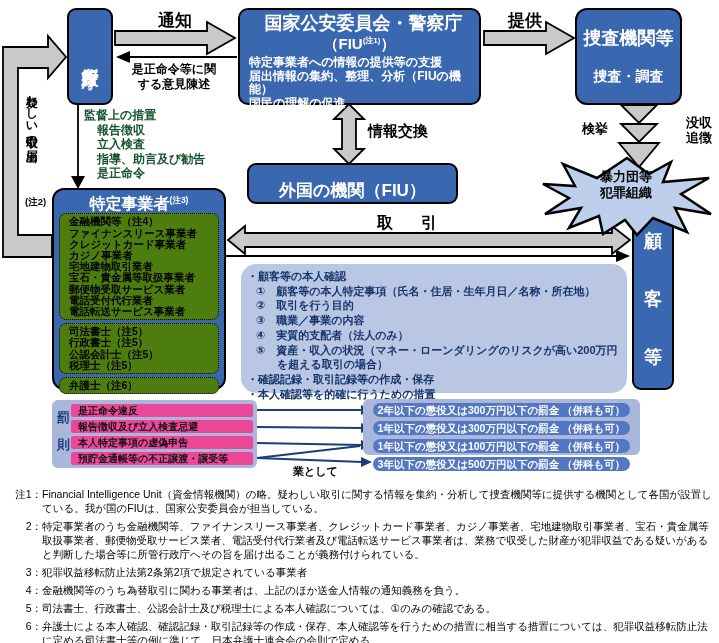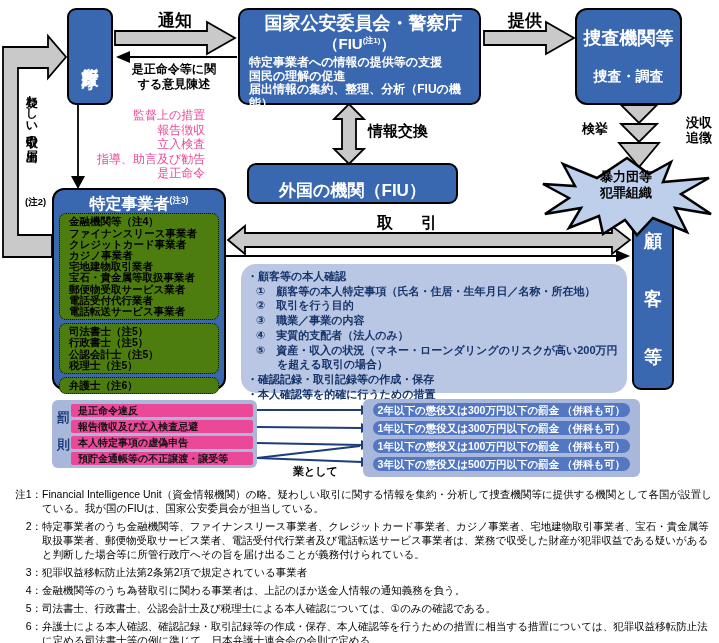--- a/index.html
+++ b/index.html
@@ -42,34 +42,34 @@
   #lbl-opinion{left:123px;top:62px;width:102px;text-align:center;font-size:12px;line-height:15px;white-space:pre-line;}
   #lbl-provide{left:495px;top:9px;width:60px;text-align:center;font-size:17px;}
   #lbl-info{left:368px;top:122px;font-size:15px;}
   #lbl-kenkyo{left:582px;top:120px;font-size:13px;}
   #lbl-bosshu{left:674px;top:115px;font-size:13px;line-height:15px;white-space:pre-line;margin-left:12px;}
   #lbl-transaction{left:377px;top:213px;font-size:16px;letter-spacing:6px;}
   #lbl-suspicious{left:23px;top:86px;font-size:12px;}
   #lbl-note2{left:25px;top:196px;font-size:9.5px;font-weight:bold;}
   #lbl-asbiz{left:293px;top:464px;font-size:11px;}
 
-  #supervision{position:absolute;left:84px;top:108px;font-size:12px;font-weight:normal;line-height:14.5px;z-index:3;color:#ec4899;text-align:right;}
+  #supervision{position:absolute;left:84px;top:108px;font-size:12px;font-weight:bold;line-height:14.5px;z-index:3;color:#14532d;}
   #supervision .ind{padding-left:13px;}
 
   #starburst{position:absolute;left:538px;top:155px;width:176px;height:82px;z-index:2;}
   .star-shape{fill:var(--starburst,#bdcfeb);stroke:#000;stroke-width:2.5;stroke-linejoin:miter;}
   #star-text{position:absolute;left:576px;top:169px;width:100px;text-align:center;font-size:13px;line-height:16px;font-weight:bold;color:#000;z-index:3;}
 
   #kyc{position:absolute;left:241px;top:264px;width:386px;height:129px;background:var(--panel_blue,#b9c7e4);border-radius:15px;padding:5px 6px;box-sizing:border-box;color:#16356b;font-weight:bold;font-size:11px;line-height:14.7px;z-index:1;}
   .kyc-num{padding-left:30px;text-indent:-21px;}
 
   #pen-left{position:absolute;left:52px;top:400px;width:205px;height:68px;background:var(--penalty_bg,#a9b8da);border-radius:6px;box-sizing:border-box;padding:4px 4px 0 19px;z-index:1;}
   .pen-char{position:absolute;left:5px;color:var(--navy,#1c3c7c);font-weight:bold;font-size:13px;}
   .pen-offense{height:13px;margin-bottom:3px;background:#ec4899;border-radius:2px;font-size:10px;font-weight:bold;line-height:13px;padding-left:7px;color:#111;}
-  #pen-right{position:absolute;left:363px;top:399px;width:277px;height:78px;background:var(--penalty_bg,#a9b8da);border-radius:6px;box-sizing:border-box;padding:4px 10px;z-index:1;}
+  #pen-right{position:absolute;left:363px;top:399px;width:277px;height:56px;background:var(--penalty_bg,#a9b8da);border-radius:6px;box-sizing:border-box;padding:4px 10px;z-index:1;}
   .pen-row{height:14px;margin-bottom:4px;background:var(--penalty_row,#5377c2);border-radius:7px;color:#fff;font-weight:bold;font-size:10.5px;line-height:14px;text-align:center;}
 
   #footnotes{position:absolute;left:6px;top:487px;width:710px;font-size:10.5px;line-height:14px;color:#000;z-index:1;}
   .fn{display:flex;margin-bottom:4px;}
   .fn-num{width:36px;flex:none;text-align:right;white-space:nowrap;}
   .fn-text{flex:1;}
 </style>
 </head>
 <body>
 
@@ -113,22 +113,22 @@
 
   <div class="bluebox" id="agency">
     <div class="vtext">所管行政庁</div>
   </div>
 
   <div class="bluebox" id="npa">
     <div class="t1">国家公安委員会・警察庁</div>
     <div class="t2"><span>（FIU</span><sup>(注1)</sup><span>）</span></div>
     <div class="funcs">
       <div>特定事業者への情報の提供等の支援</div>
+      <div>届出情報の集約、整理、分析（FIUの機能）</div>
       <div>国民の理解の促進</div>
-      <div>届出情報の集約、整理、分析（FIUの機能）</div>
     </div>
   </div>
 
   <div class="bluebox" id="investigation">
     <div class="t1">捜査機関等</div>
     <div class="t2">捜査・調査</div>
   </div>
 
   <div class="bluebox" id="foreign">
     <span>外国の機関（FIU）</span>

